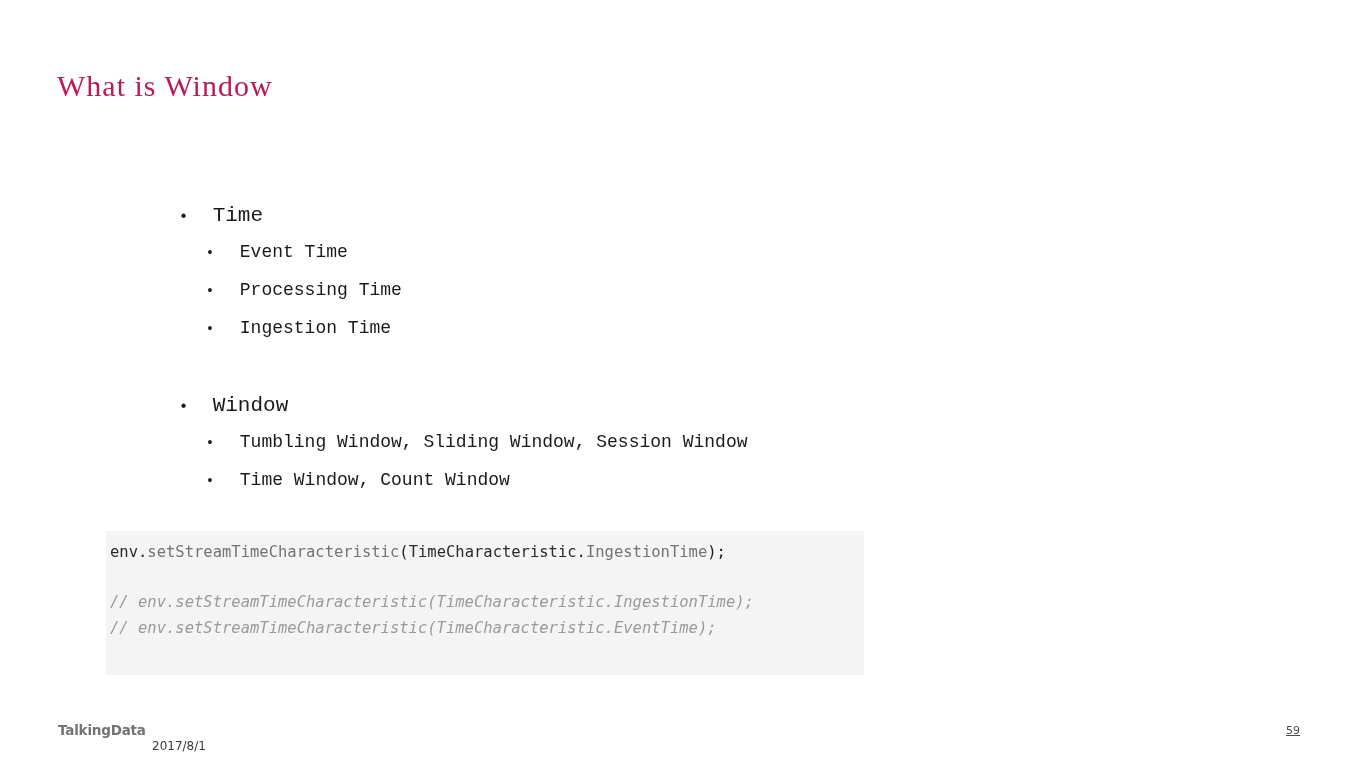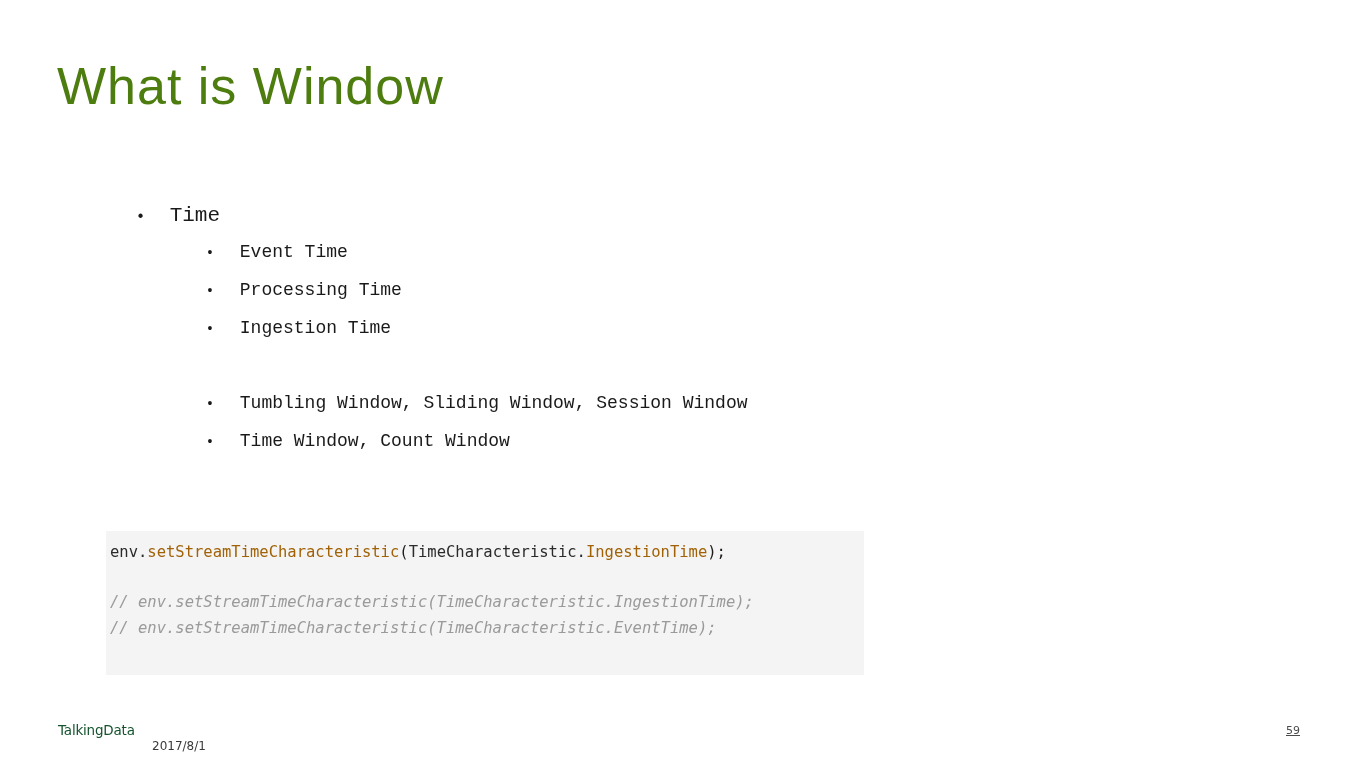--- a/index.html
+++ b/index.html
@@ -16,45 +16,45 @@
     height: 767px;
     background: #ffffff;
     overflow: hidden;
   }
 
   
   .slide-title {
     position: absolute;
     left: 57px;
     top: 62px;
-    font-family: Liberation Sans, sans-serif;
-    font-size: 52px;
+    font-family: Liberation Serif, serif;
+    font-size: 30px;
     line-height: 48px;
     letter-spacing: 1px;
-    color: #4d7c0f;
+    color: #be185d;
     white-space: pre;
   }
 
   
   .content {
     position: absolute;
     left: 0;
     top: 168px;
     width: 1364px;
   }
   .bullet-row {
     position: relative;
     display: block;
     white-space: pre;
     font-family: "Liberation Mono", "DejaVu Sans Mono", monospace;
     color: #1a1a1a;
   }
   .lvl1 {
     height: 39px;
-    padding-left: 60px;
+    padding-left: 103px;
     font-size: 21px;
     line-height: 32px;
   }
   .lvl2 {
     height: 38px;
     padding-left: 141px;
     font-size: 18px;
     line-height: 30px;
   }
   .bullet-dot {
@@ -80,34 +80,34 @@
     line-height: 26px;
     padding: 8px 0 0 2px;
     box-sizing: border-box;
   }
   .code-line {
     white-space: pre;
     padding-left: 2px;
   }
   .code-line.blank { height: 24px; }
   .tok-plain   { color: #2b2b2b; }
-  .tok-method  { color: #a16207; }
+  .tok-method  { color: #737373; }
   .tok-punct   { color: #1c1c1c; }
   .tok-comment { color: #9a9a9a; font-style: italic; }
 
   
   .footer-logo {
     position: absolute;
     left: 58px;
     top: 722px;
     font-family: "DejaVu Sans", "Liberation Sans", sans-serif;
     font-size: 13.5px;
-    font-weight: normal;
+    font-weight: bold;
     letter-spacing: -0.2px;
-    color: #14532d;
+    color: #737373;
     white-space: pre;
   }
   .footer-date {
     position: absolute;
     left: 152px;
     top: 711px;
     font-family: "DejaVu Sans", "Liberation Sans", sans-serif;
     font-size: 12px;
     line-height: 14px;
     color: #3a3a3a;
@@ -142,20 +142,23 @@
     </div>
     <div class="bullet-row lvl2">
       <span class="bullet-dot">•</span><span class="bullet-label">Processing Time</span>
     </div>
     <div class="bullet-row lvl2">
       <span class="bullet-dot">•</span><span class="bullet-label">Ingestion Time</span>
     </div>
 
     <div class="group-gap"></div>
 
+    <div class="bullet-row lvl1">
+      <span class="bullet-dot">•</span><span class="bullet-label">Window</span>
+    </div>
     <div class="bullet-row lvl2">
       <span class="bullet-dot">•</span><span class="bullet-label">Tumbling Window, Sliding Window, Session Window</span>
     </div>
     <div class="bullet-row lvl2">
       <span class="bullet-dot">•</span><span class="bullet-label">Time Window, Count Window</span>
     </div>
 
   </div>
 
   <div class="code-block">

